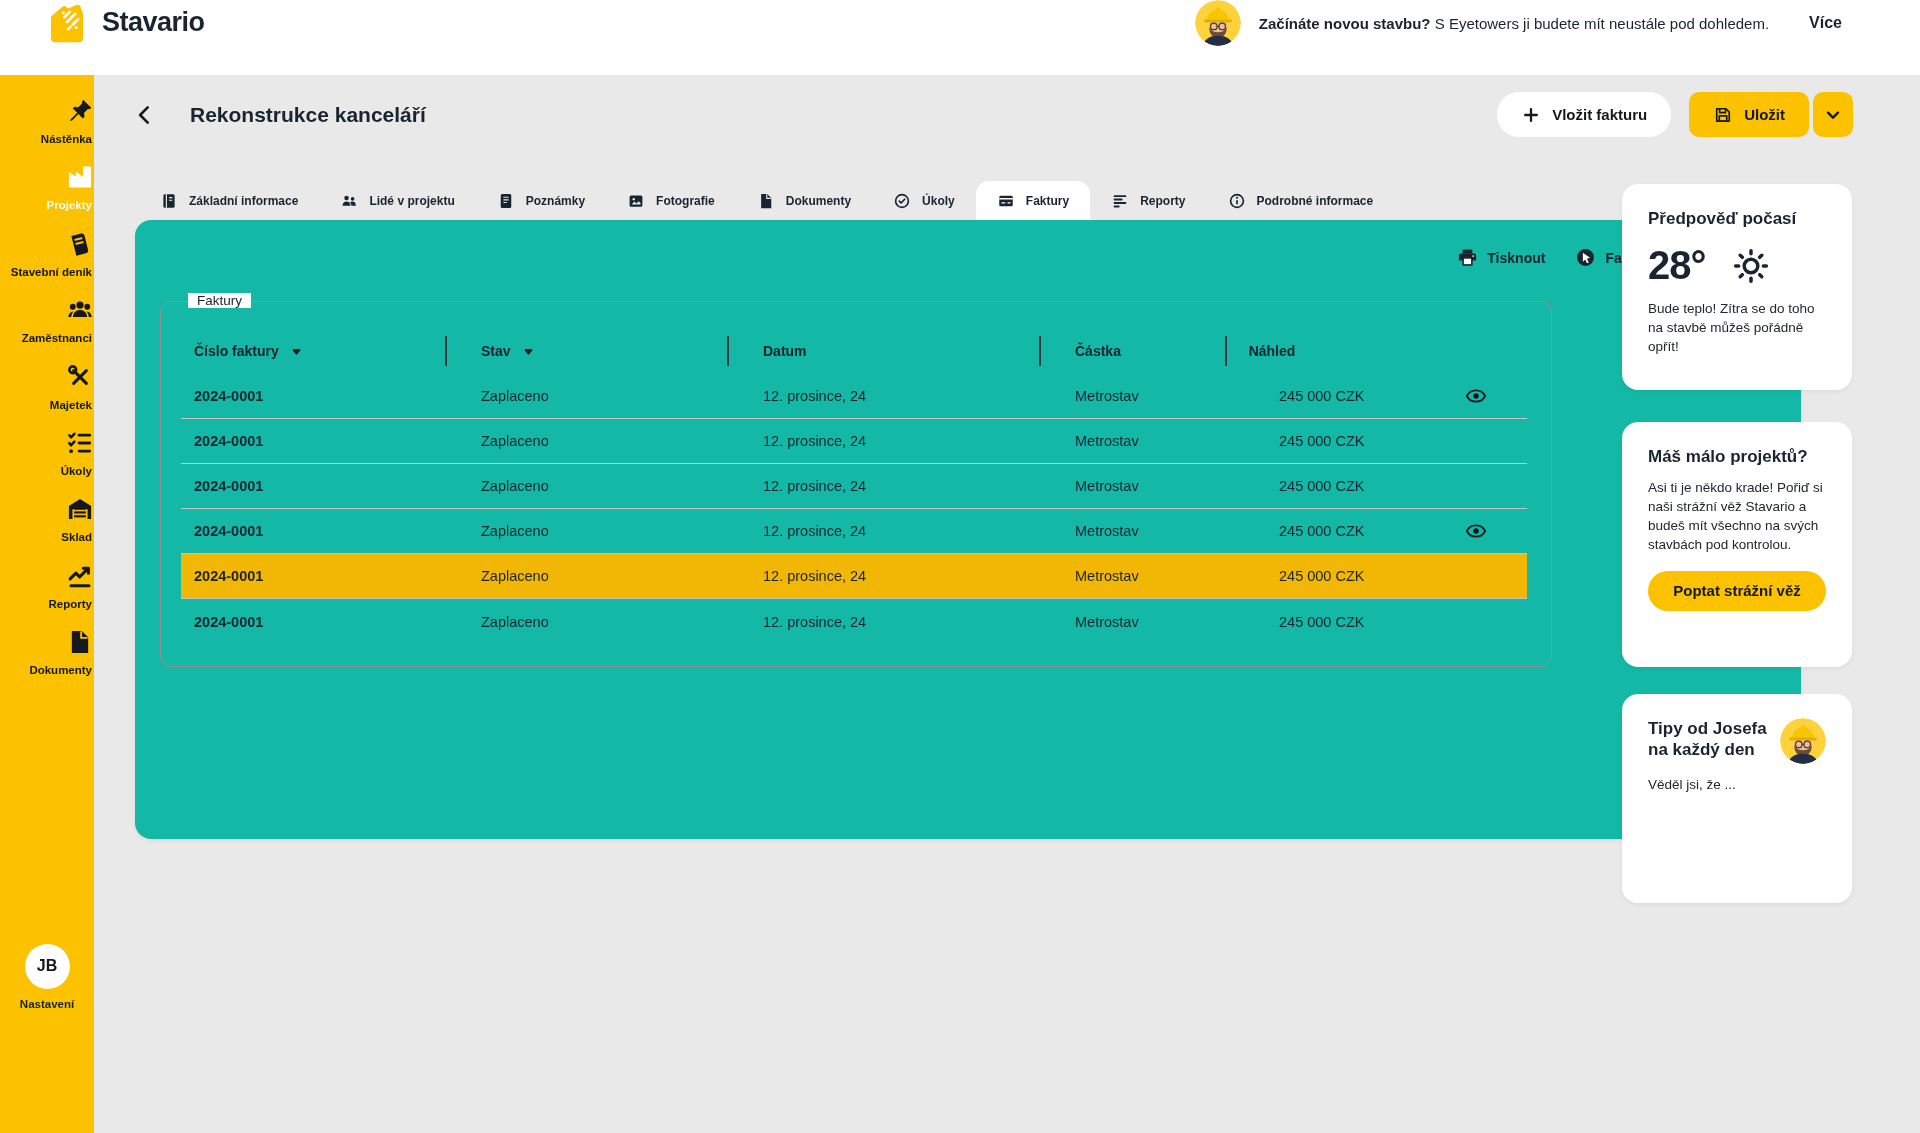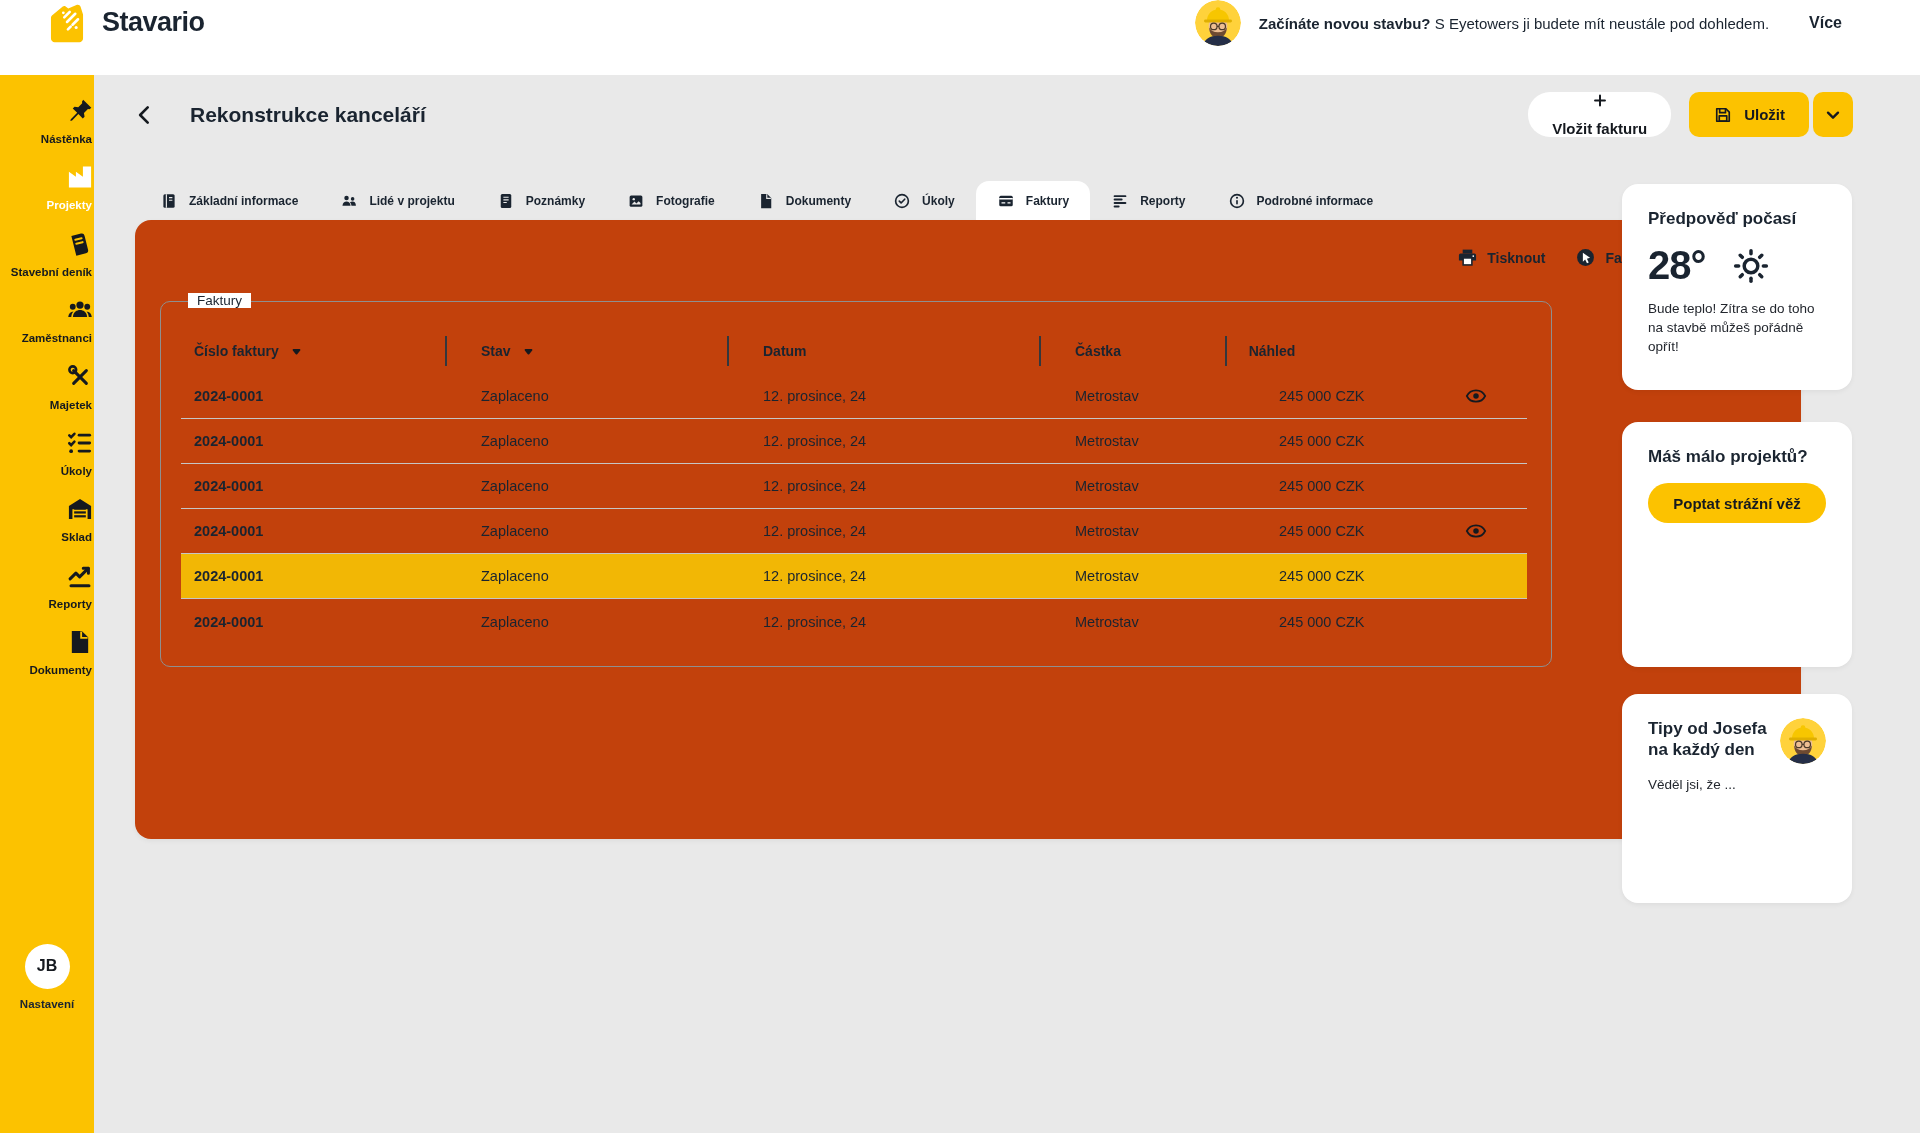--- a/index.html
+++ b/index.html
@@ -32,32 +32,32 @@
 
   
   .content { position:absolute; left:94px; top:75px; right:0; bottom:0; }
 
   .page-header { position:absolute; left:38px; top:17px; right:67px; height:45px; display:flex; align-items:center; }
   .back-btn { width:26px; height:26px; cursor:pointer; }
   .page-title { font-size:21px; font-weight:800; margin-left:32px; }
   .hdr-actions { margin-left:auto; display:flex; align-items:center; }
   .btn { display:flex; align-items:center; justify-content:center; gap:11px; height:45px; font-size:15px; font-weight:800; cursor:pointer; border:none; font-family:inherit; color:#15191F; }
   .btn svg { width:20px; height:20px; }
-  .btn-insert { background:#fff; border-radius:22px; padding:0 24px; margin-right:18px;flex-direction:column; }
+  .btn-insert { background:#fff; border-radius:22px; padding:0 24px; margin-right:18px; }
   .btn-save { background:#FCC200; border-radius:10px; padding:0 24px; margin-right:4px; }
   .btn-caret { background:#FCC200; border-radius:10px; width:40px; }
 
   
   .tabs { position:absolute; left:45px; top:106px; display:flex; z-index:3; }
   .tab { height:39px; display:flex; align-items:center; gap:11px; padding:0 21px; font-size:12px; font-weight:600; cursor:pointer; border-radius:13px 13px 0 0; color:#1A2430; }
   .tab svg { width:18px; height:18px; }
   .tab.active { background:#fff; }
 
   
-  .card { position:absolute; left:41px; top:145px; width:1666px; height:619px; background:#c2410c; border-radius:16px; box-shadow:0 2px 5px rgba(0,0,0,.05); }
+  .card { position:absolute; left:41px; top:145px; width:1666px; height:619px; background:#14b8a6; border-radius:16px; box-shadow:0 2px 5px rgba(0,0,0,.05); }
   .table-toolbar { position:absolute; top:27px; right:36px; display:flex; align-items:center; gap:30px; }
   .tool { display:flex; align-items:center; gap:9px; font-size:14px; font-weight:800; cursor:pointer; }
   .tool svg { width:21px; height:21px; }
 
   .fieldset { position:absolute; left:25px; top:81px; width:1392px; height:366px; border:1px solid #8F8F8F; border-radius:10px; }
   .legend { position:absolute; top:-9px; left:27px; background:#fff; padding:0 9px; font-size:13.5px; font-weight:400; }
 
   .table { margin:26px 24px 0 20px; }
   .thead { display:flex; height:46px; align-items:center; font-size:14px; font-weight:800; }
   .th { position:relative; display:flex; align-items:center; gap:12px; height:100%; padding-left:36px; }
@@ -494,20 +494,21 @@
             <line x1="5.2" y1="18.8" x2="6.5" y2="17.5"></line>
               <line x1="17.5" y1="6.5" x2="18.8" y2="5.2"></line>
           </g>
         </svg>
       </div>
       <p>Bude teplo! Zítra se do toho na stavbě můžeš pořádně opřít!</p>
     </div>
 
     <div class="wcard w-promo">
       <h3>Máš málo projektů?</h3>
+      <p>Asi ti je někdo krade! Pořiď si naši strážní věž Stavario a budeš mít všechno na svých stavbách pod kontrolou.</p>
       <button class="promo-btn">Poptat strážní věž</button>
     </div>
 
     <div class="wcard w-tips">
       <div class="tips-head">
         <h3>Tipy od Josefa na každý den</h3>
         <span class="avatar-md">
           <svg viewBox="0 0 48 48" width="46" height="46">
               <use href="#sym-avatar"></use>
             </svg>

